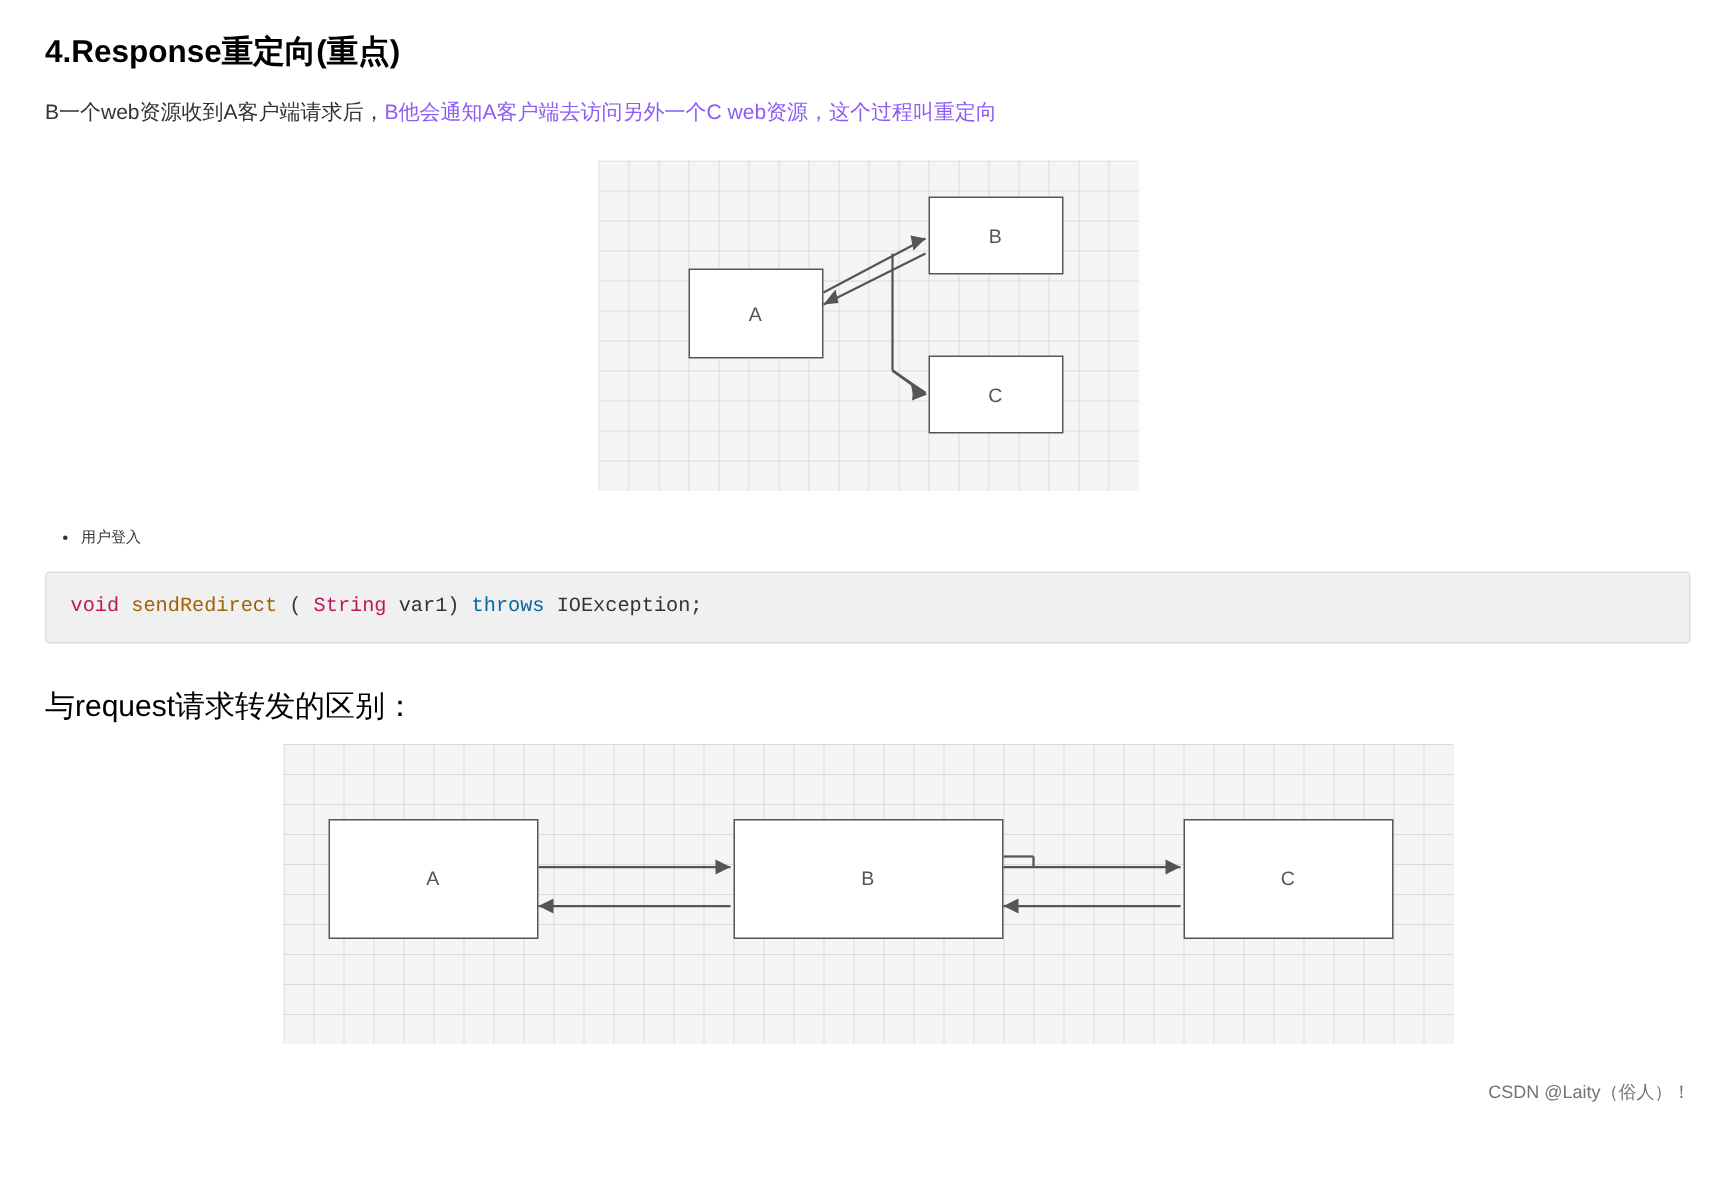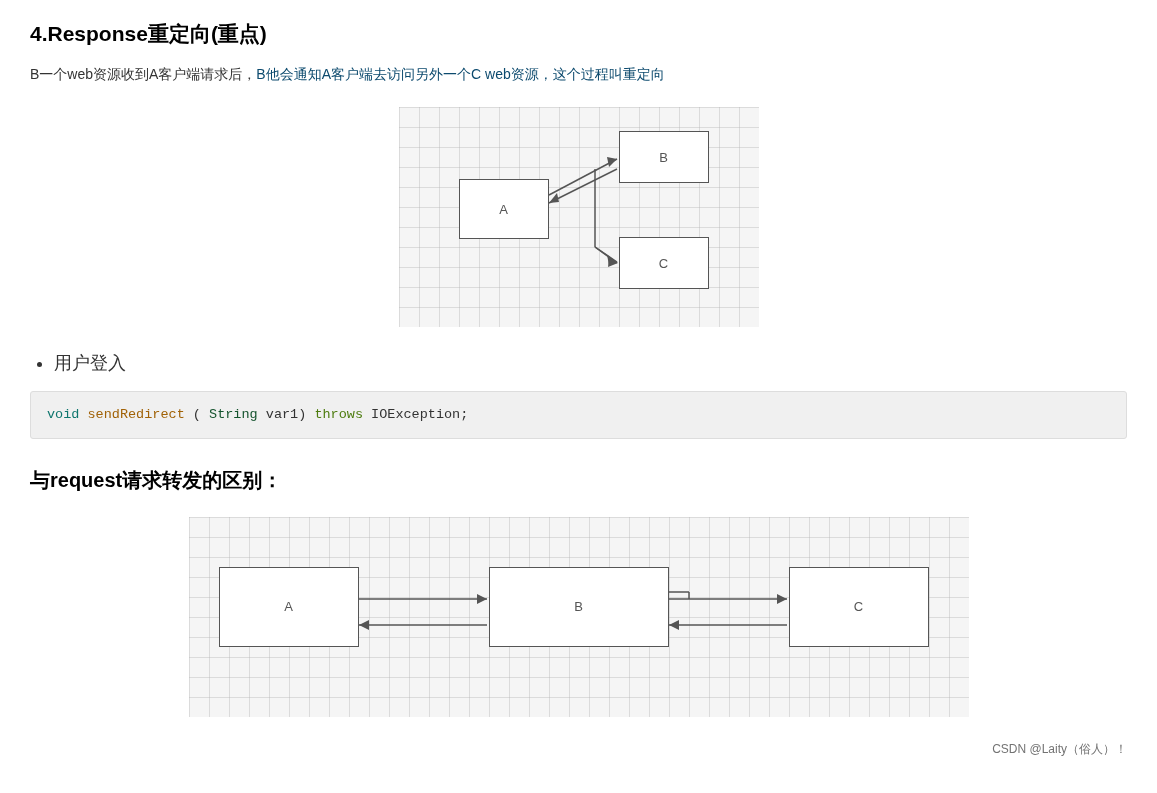--- a/index.html
+++ b/index.html
@@ -16,21 +16,21 @@
       font-weight: bold;
       margin-bottom: 14px;
       color: #000;
     }
     .description {
       font-size: 14px;
       margin-bottom: 20px;
       line-height: 1.8;
     }
     .desc-highlight {
-      color: #0c4a6e;
+      color: #8b5cf6;
     }
     .diagram-container {
       display: flex;
       justify-content: center;
       margin-bottom: 24px;
     }
     
     .grid-bg {
       background-color: #f5f5f5;
       background-image:
@@ -81,40 +81,40 @@
       margin-bottom: 8px;
       font-size: 15px;
     }
     .bullet-list {
       margin-left: 24px;
       margin-bottom: 16px;
     }
     .bullet-list li {
       margin-bottom: 4px;
       list-style: disc;
-      font-size: 18px;
+      font-size: 10px;
     }
     .code-block {
       background: #f0f0f0;
       border: 1px solid #ddd;
       border-radius: 3px;
       padding: 12px 16px;
       font-family: "Courier New", Consolas, monospace;
       font-size: 13.5px;
       margin-bottom: 28px;
       line-height: 1.6;
     }
-    .kw-void { color: #0f766e; }
+    .kw-void { color: #be185d; }
     .kw-method { color: #a16207; }
-    .kw-type { color: #14532d; }
-    .kw-throws { color: #4d7c0f; }
+    .kw-type { color: #be185d; }
+    .kw-throws { color: #0369a1; }
     .section-title2 {
       font-size: 20px;
-      font-weight: bold;
-      margin-bottom: 23px;
+      font-weight: normal;
+      margin-bottom: 12px;
       color: #000;
     }
     
     .compare-diagram {
       width: 780px;
       height: 200px;
       position: relative;
     }
     .cd-a {
       left: 30px; top: 50px;

